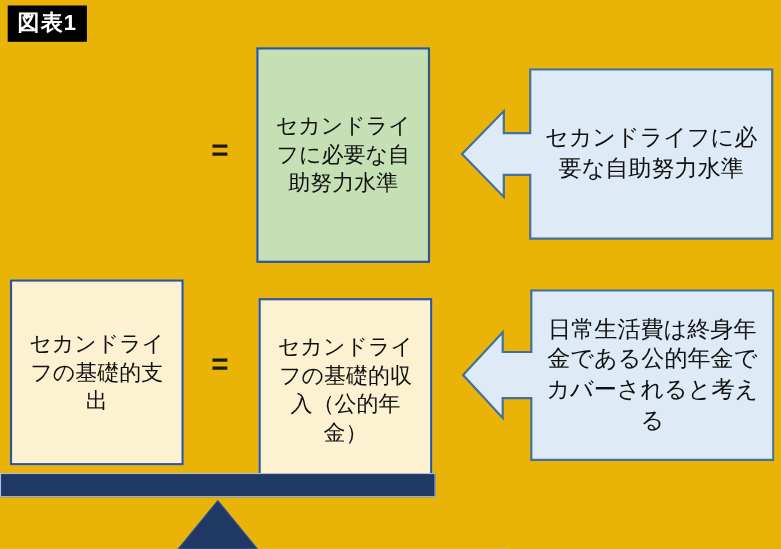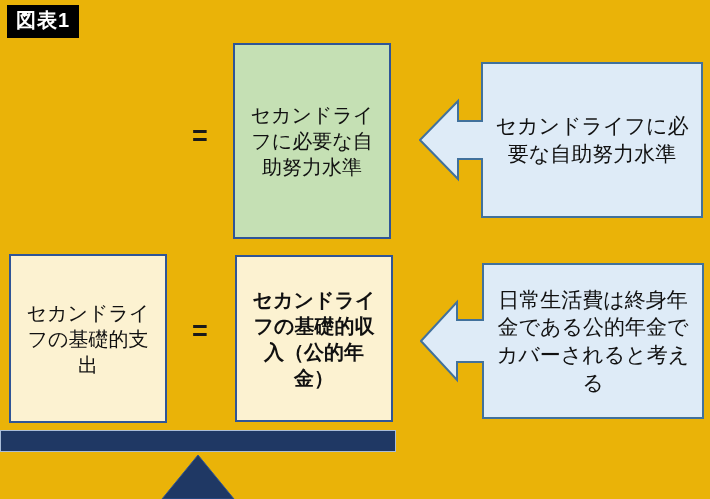--- a/index.html
+++ b/index.html
@@ -20,21 +20,21 @@
     display:flex;align-items:center;justify-content:center;
     text-align:center;font-size:20px;line-height:1.3;
     word-break:break-all;line-break:strict;
     padding:8px 14px;
   }
   .cream{background:var(--cream_fill,#FCF2D1);}
   .green{background:var(--green_fill,#C5E0B4);}
   .r1-left{left:9px;top:45px;width:158px;height:193px;}
   .r1-mid{left:233px;top:43px;width:158px;height:196px;}
   .r2-left{left:9px;top:254px;width:158px;height:169px;}
-  .r2-mid{left:235px;top:255px;width:158px;height:167px;font-weight:bold;}
+  .r2-mid{left:235px;top:271px;width:158px;height:167px;}
   .equals{
     position:absolute;width:32px;height:32px;
     display:flex;align-items:center;justify-content:center;
     font-size:27px;font-weight:bold;color:#1a1a1a;
   }
   .eq-1{left:184px;top:120px;}
   .eq-2{left:184px;top:315px;}
   .callout-svg{position:absolute;}
   .callout-svg polygon{
     fill:var(--blue_fill,#DEEBF7);

